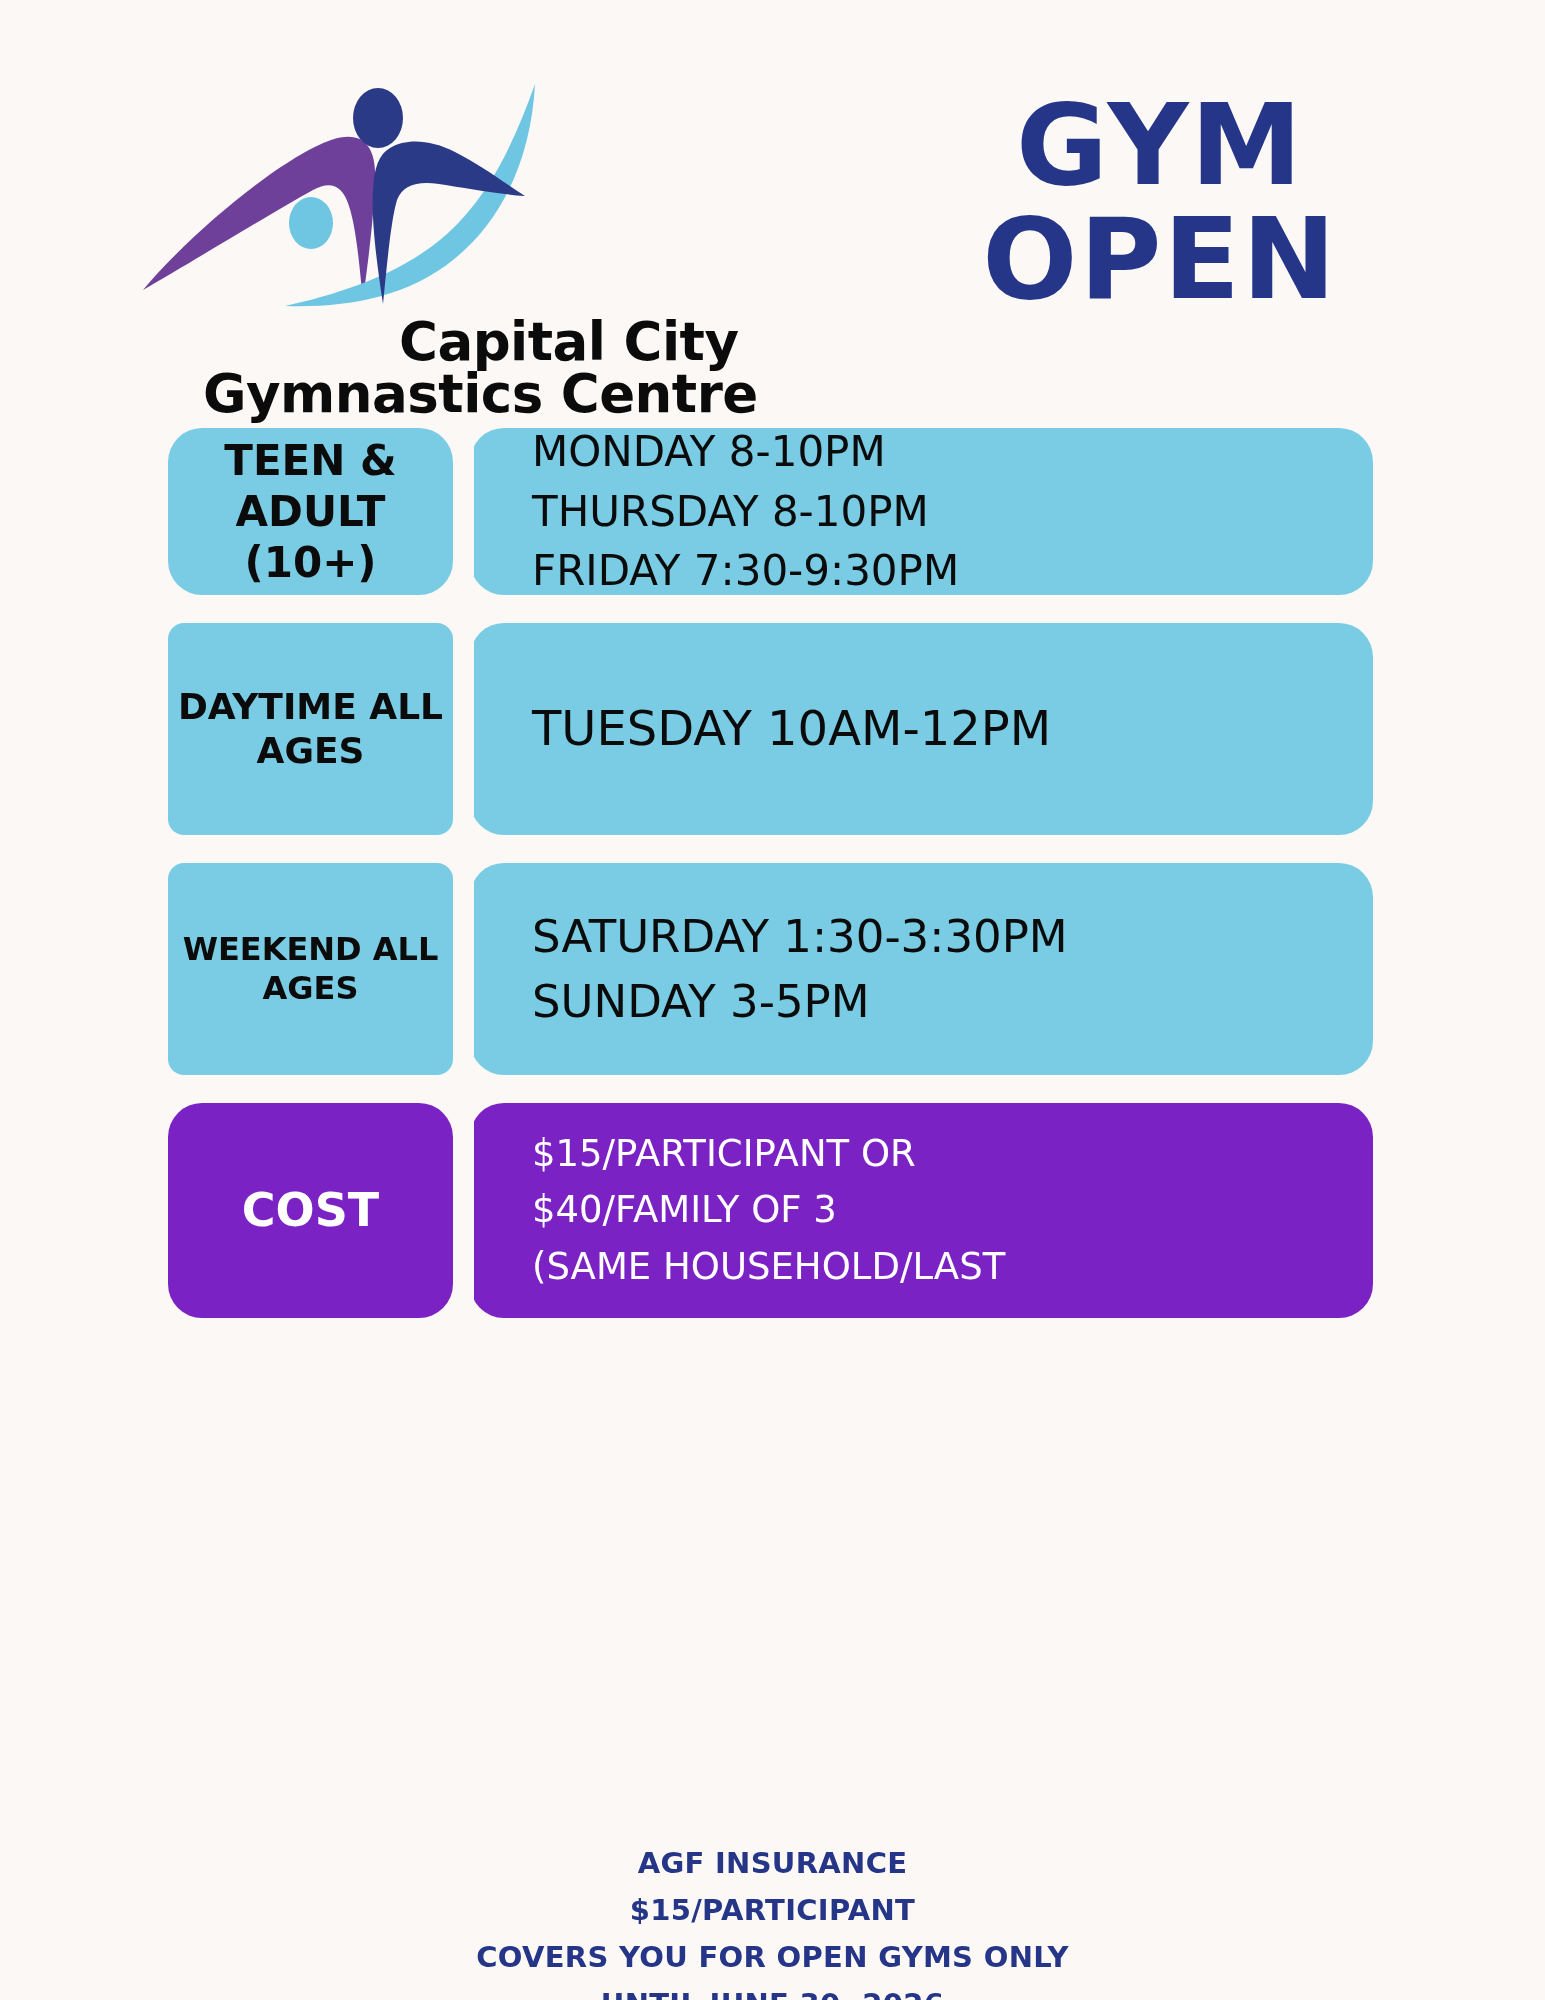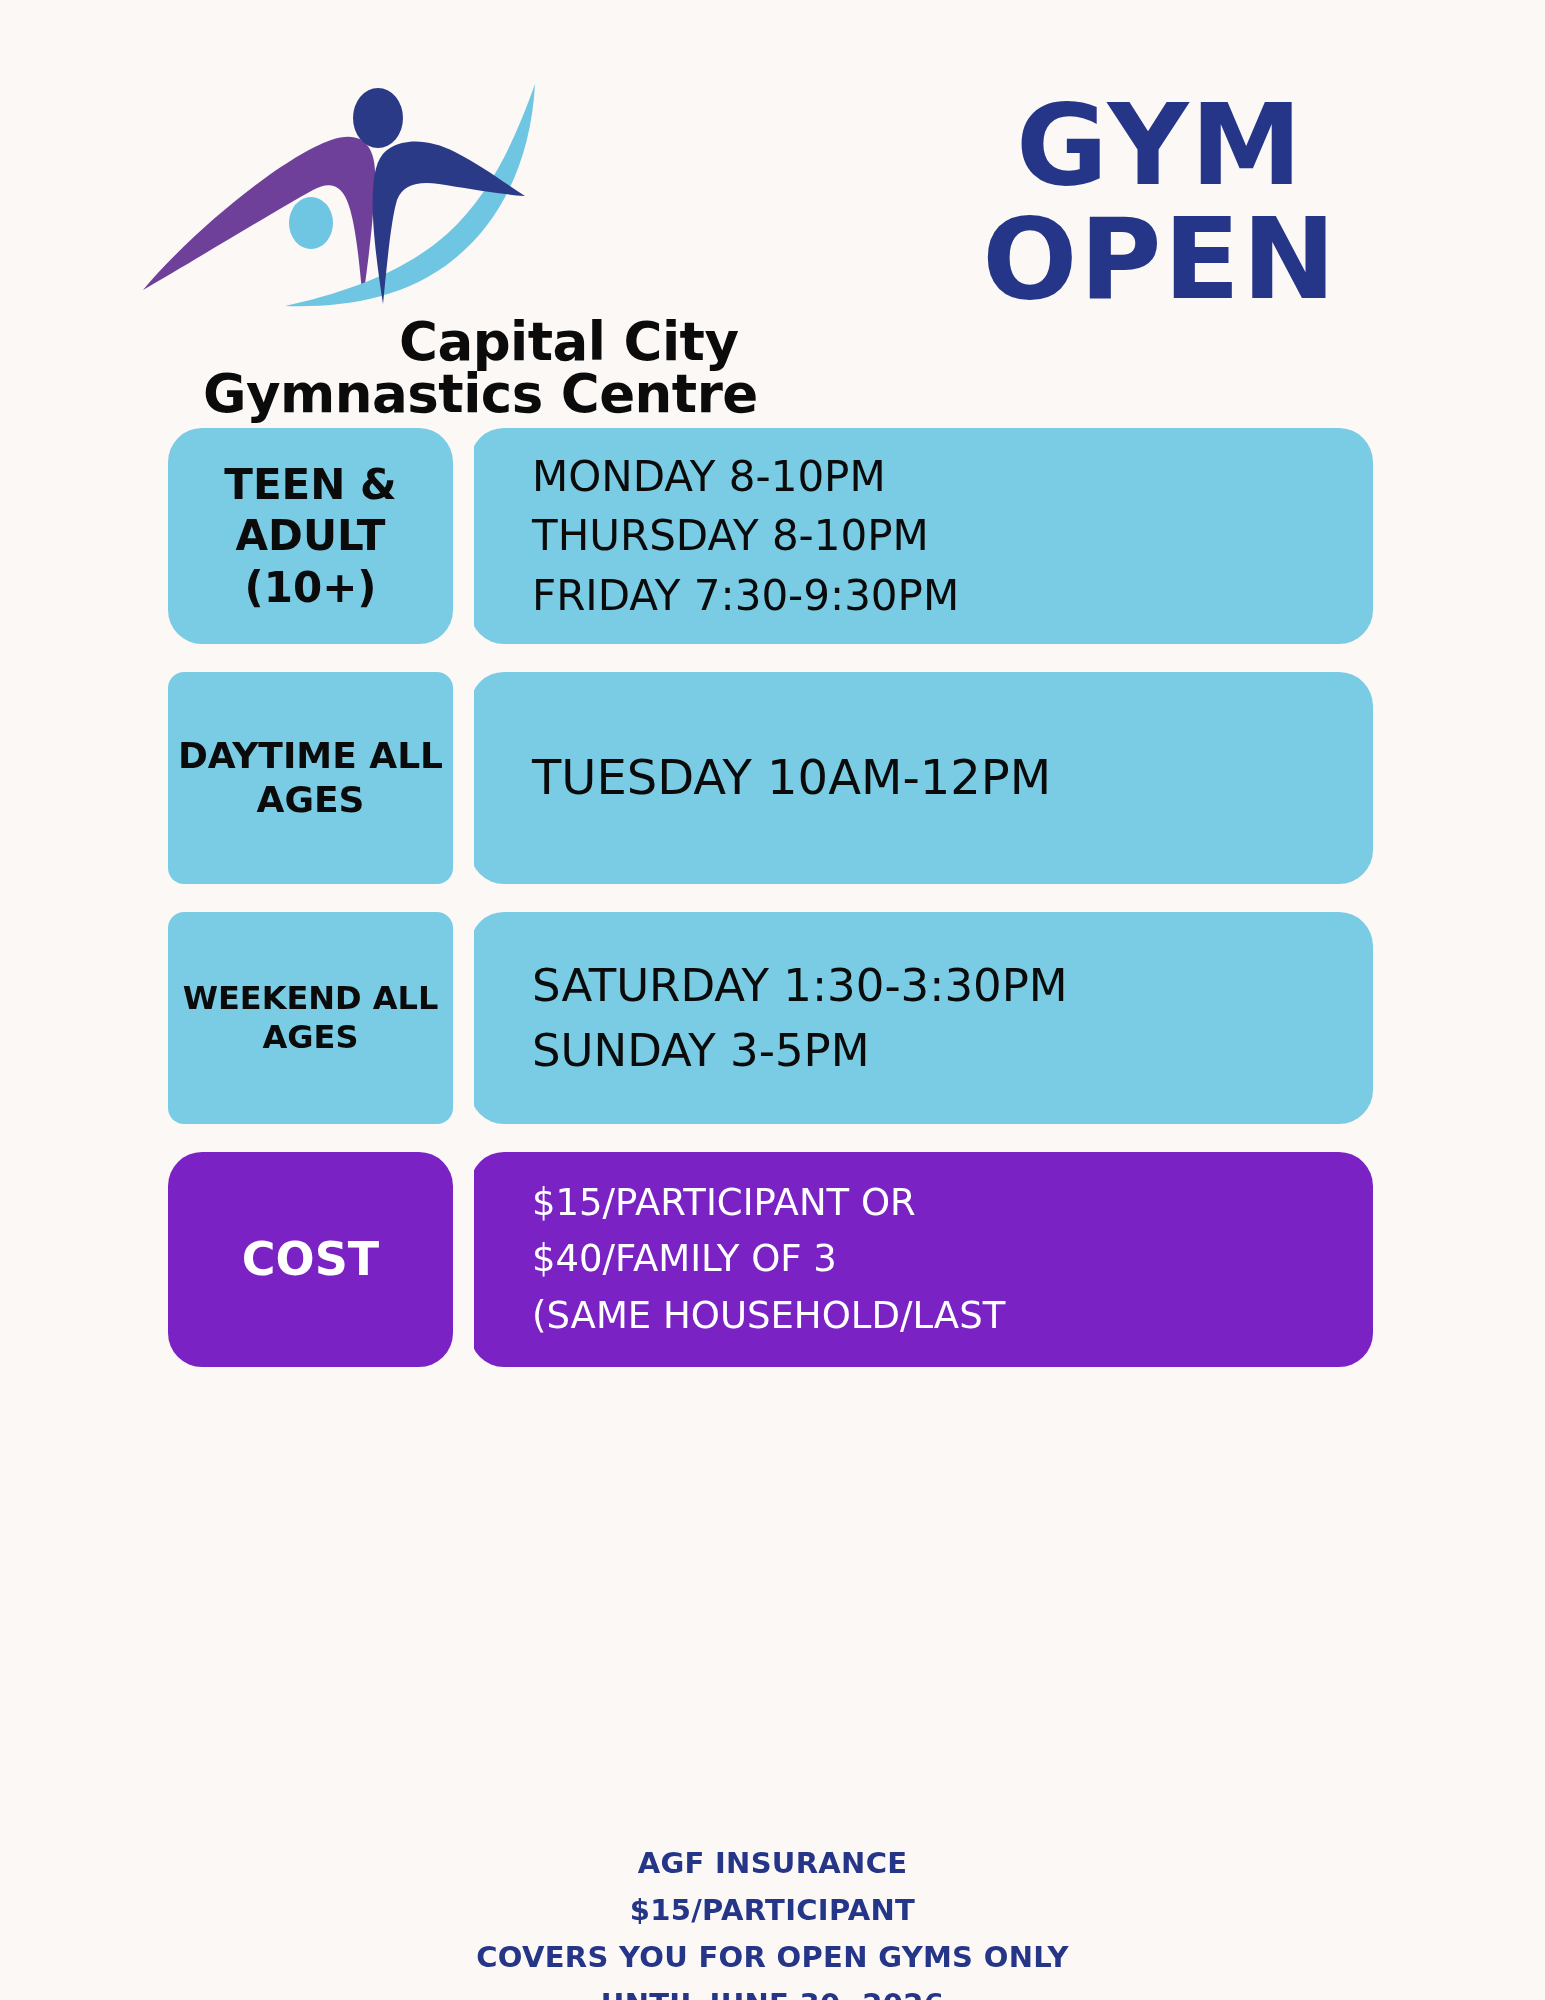--- a/index.html
+++ b/index.html
@@ -133,21 +133,21 @@
   .row.blue .cell-label,
   .row.blue .cell-detail { background: #79CCE4; }
 
   
   .row.purple .cell-label,
   .row.purple .cell-detail { background: #7B22C4; }
   .row.purple .cell-label { color: #FFFFFF; }
   .row.purple .cell-detail { color: #FFFFFF; }
 
   
-  .row-1 { height: 216px; }
+  .row-1 { height: 167px; }
   .row-1 .cell-label { font-size: 42px; }
   .row-1 .cell-detail { font-size: 42px; }
 
   .row-2 { height: 212px; }
   .row-2 .cell-label { font-size: 36px; border-radius: 16px; }
   .row-2 .cell-detail { font-size: 48px; line-height: 1.45; }
 
   .row-3 { height: 212px; }
   .row-3 .cell-label { font-size: 32px; border-radius: 16px; }
   .row-3 .cell-detail { font-size: 45px; line-height: 1.45; }

